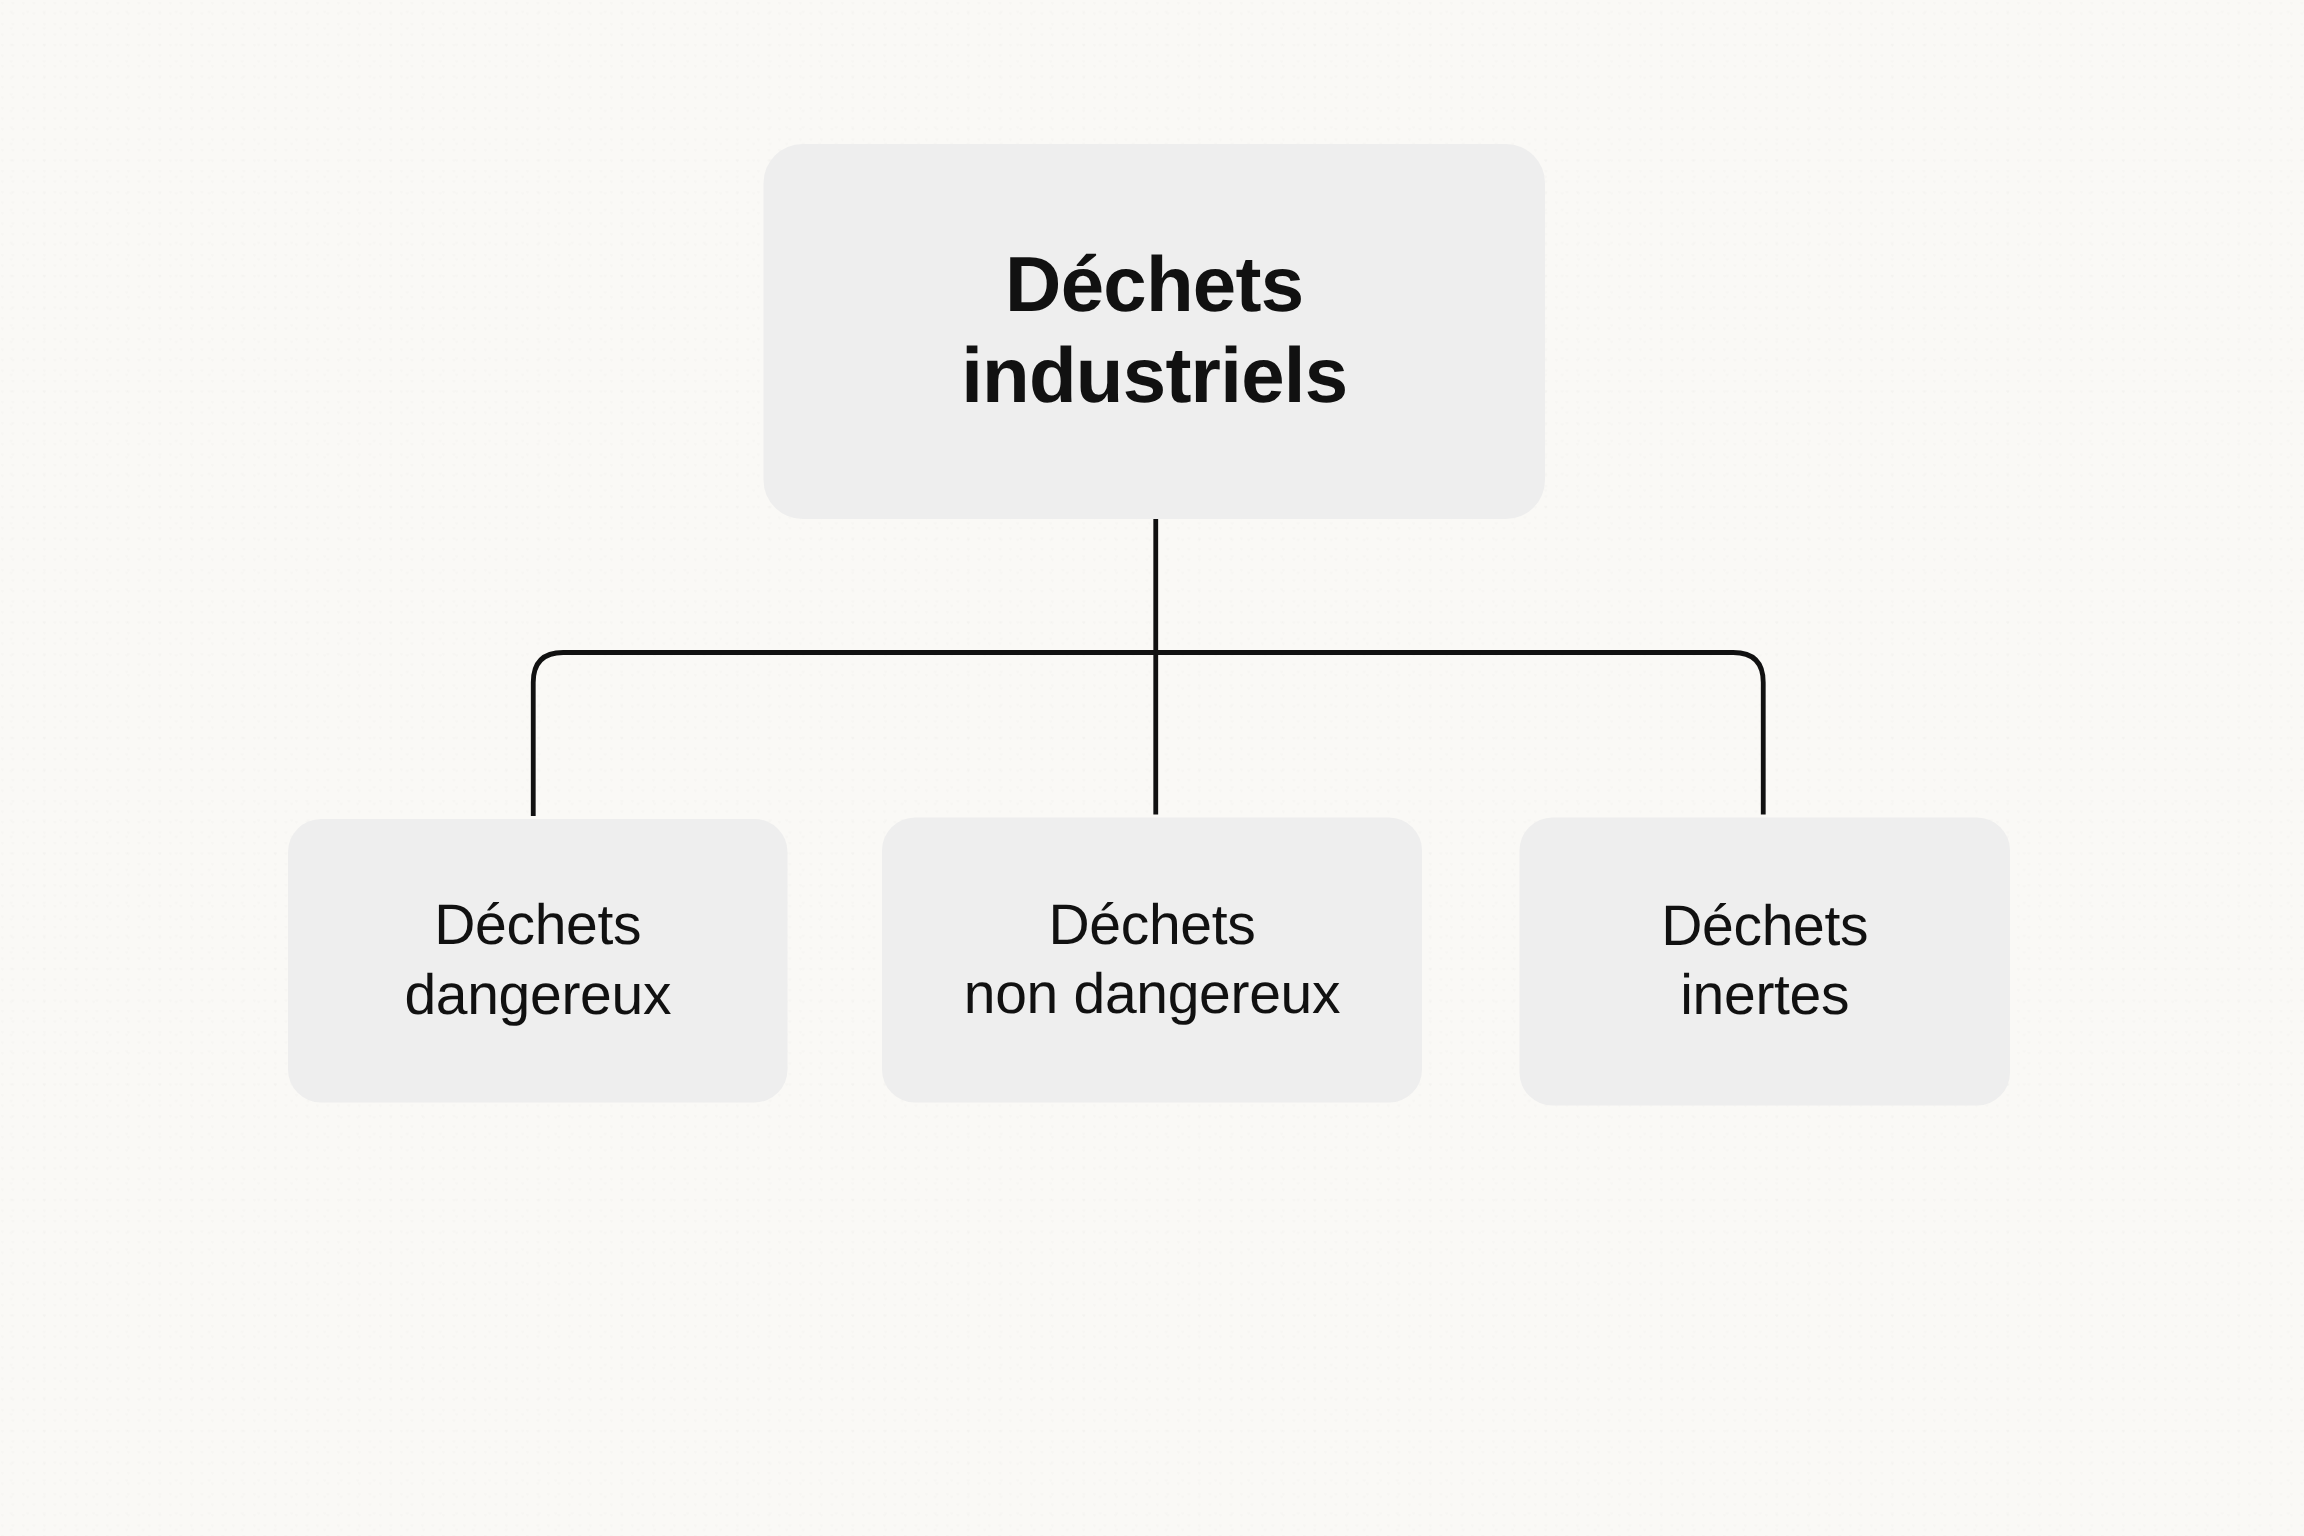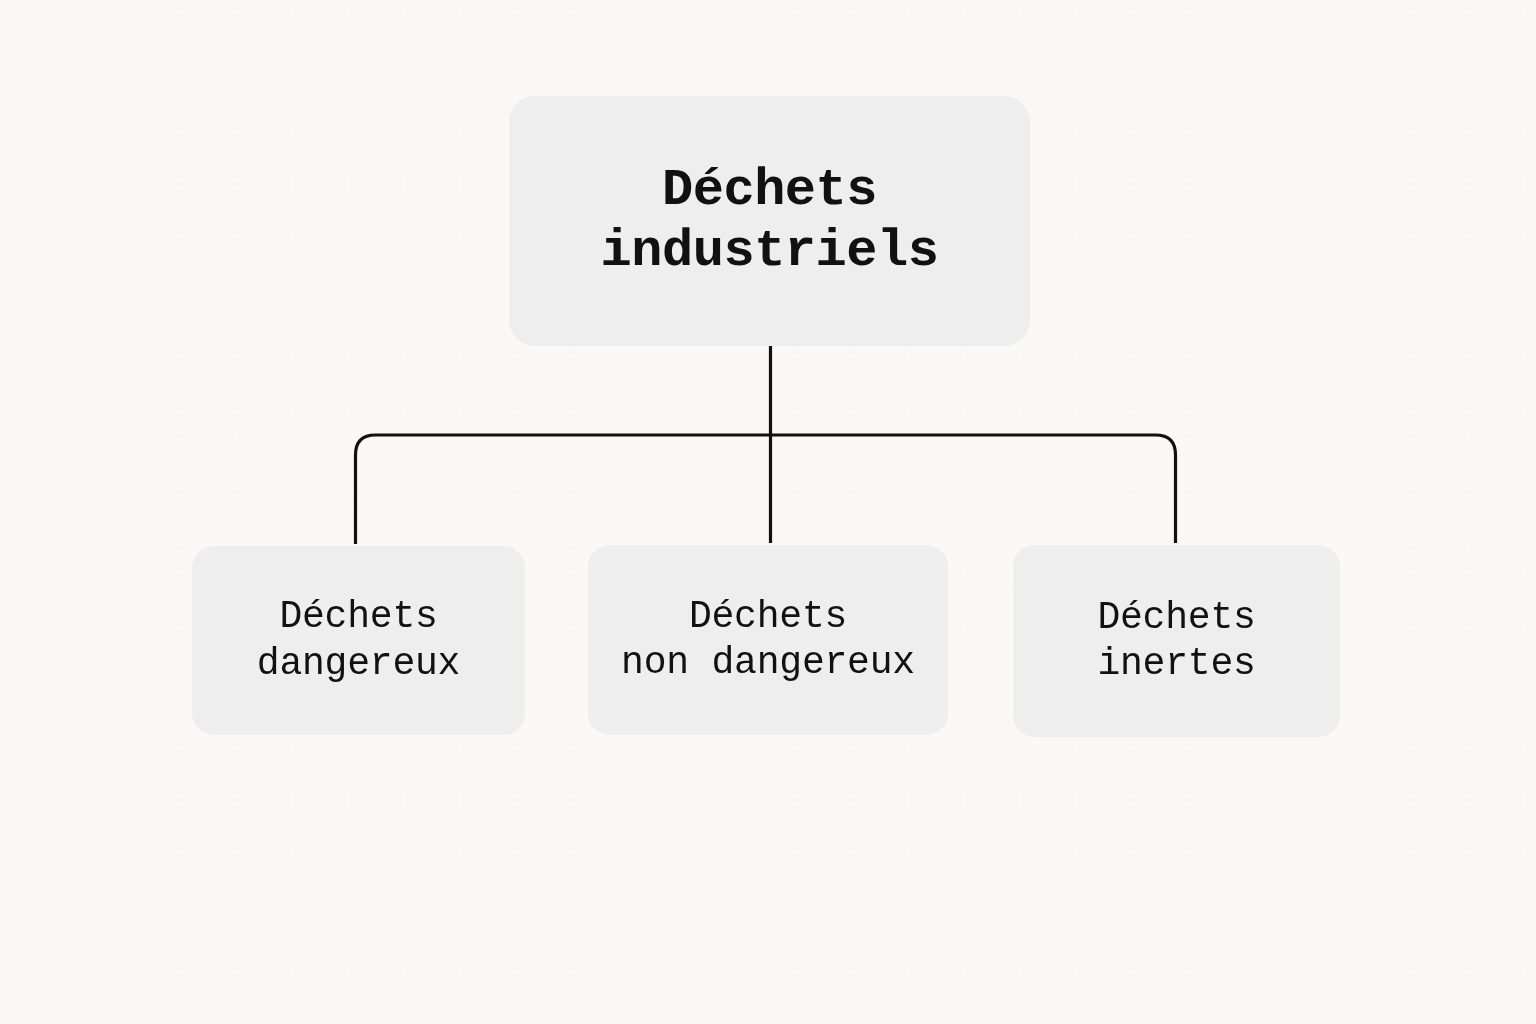--- a/index.html
+++ b/index.html
@@ -17,21 +17,20 @@
 
   #diagram-canvas {
     position: relative;
     width: 1536px;
     height: 1024px;
     background:
       radial-gradient(circle at 22% 28%, rgba(0,0,0,0.012) 0 1px, transparent 1px),
       radial-gradient(circle at 68% 72%, rgba(0,0,0,0.010) 0 1px, transparent 1px),
       #faf9f6;
     background-size: 7px 7px, 11px 11px, 100% 100%;
-    font-family: Liberation Mono, monospace;
   }
 
   #connector-layer {
     position: absolute;
     left: 0;
     top: 0;
     width: 1536px;
     height: 1024px;
     pointer-events: none;
   }

